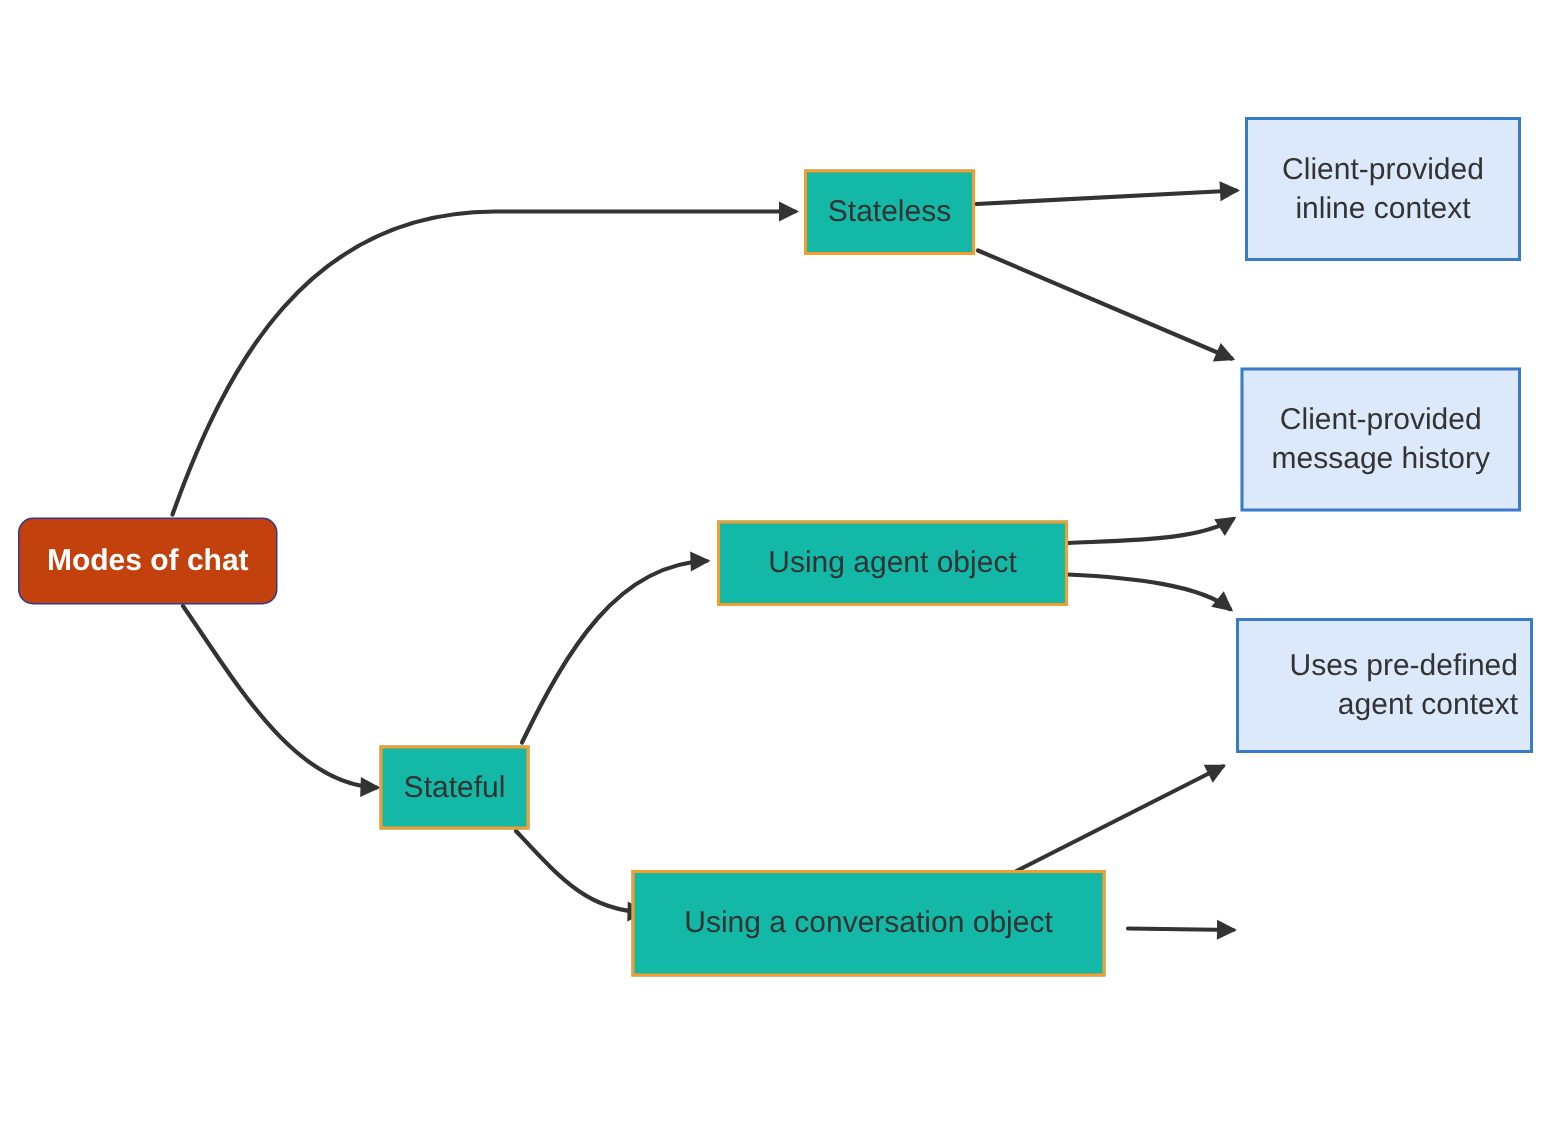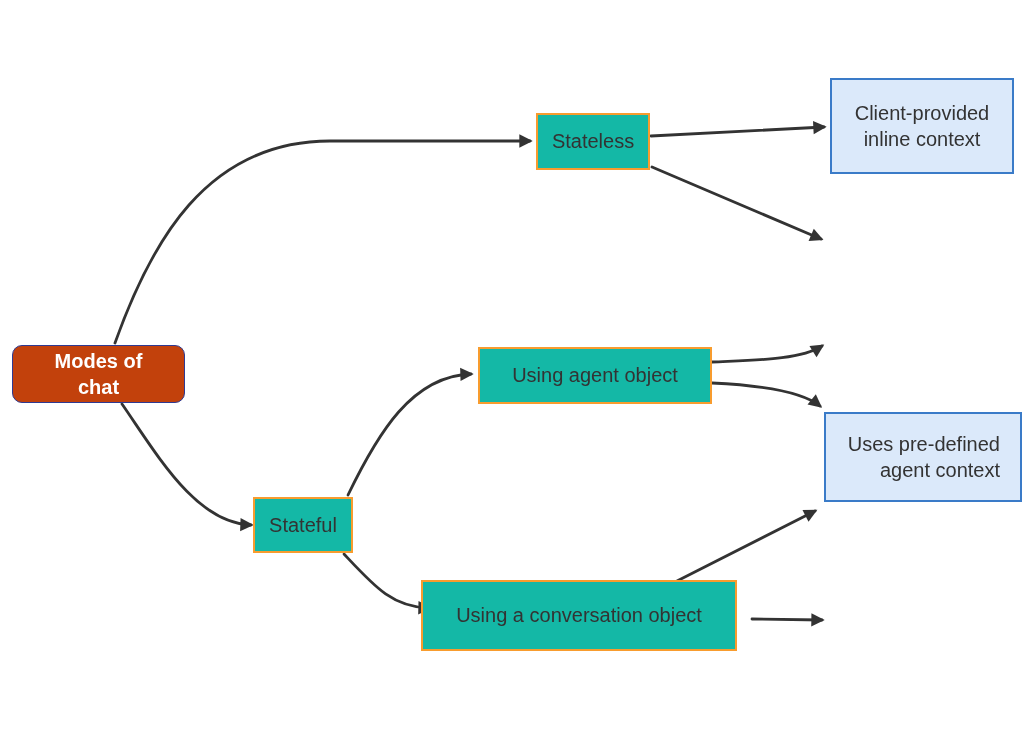--- a/index.html
+++ b/index.html
@@ -31,21 +31,21 @@
   .node {
     position: absolute;
     display: flex;
     align-items: center;
     justify-content: center;
     text-align: center;
     box-sizing: border-box;
     font-size: 20px;
     line-height: 1.32;
     color: #333333;
-    padding: 4px 20px;
+    padding: 4px 8px;
   }
   .node.root {
     background: #c2410c;
     border: 1.5px solid #2e3a92;
     border-radius: 10px;
     color: #ffffff;
     font-weight: bold;
   }
   .node.branch {
     background: #14b8a6;
@@ -84,17 +84,18 @@
   <div class="node branch" style="left:536px; top:113px; width:114px; height:57px;">Stateless</div>
 
   <div class="node branch" style="left:253px; top:497px; width:100px; height:56px;text-align:center;">Stateful</div>
 
   <div class="node branch" style="left:478px; top:347px; width:234px; height:57px;">Using agent object</div>
 
   <div class="node branch" style="left:421px; top:580px; width:316px; height:71px;">Using a conversation object</div>
 
   <div class="node leaf" style="left:830px; top:78px; width:184px; height:96px;">Client-provided inline context</div>
 
+  <div class="node leaf" style="left:827px; top:245px; width:187px; height:96px;">Client-provided message history</div>
 
   <div class="node leaf" style="left:824px; top:412px; width:198px; height:90px;text-align:right;">Uses pre-defined agent context</div>
 
 
 </div>
 
 </body></html>

